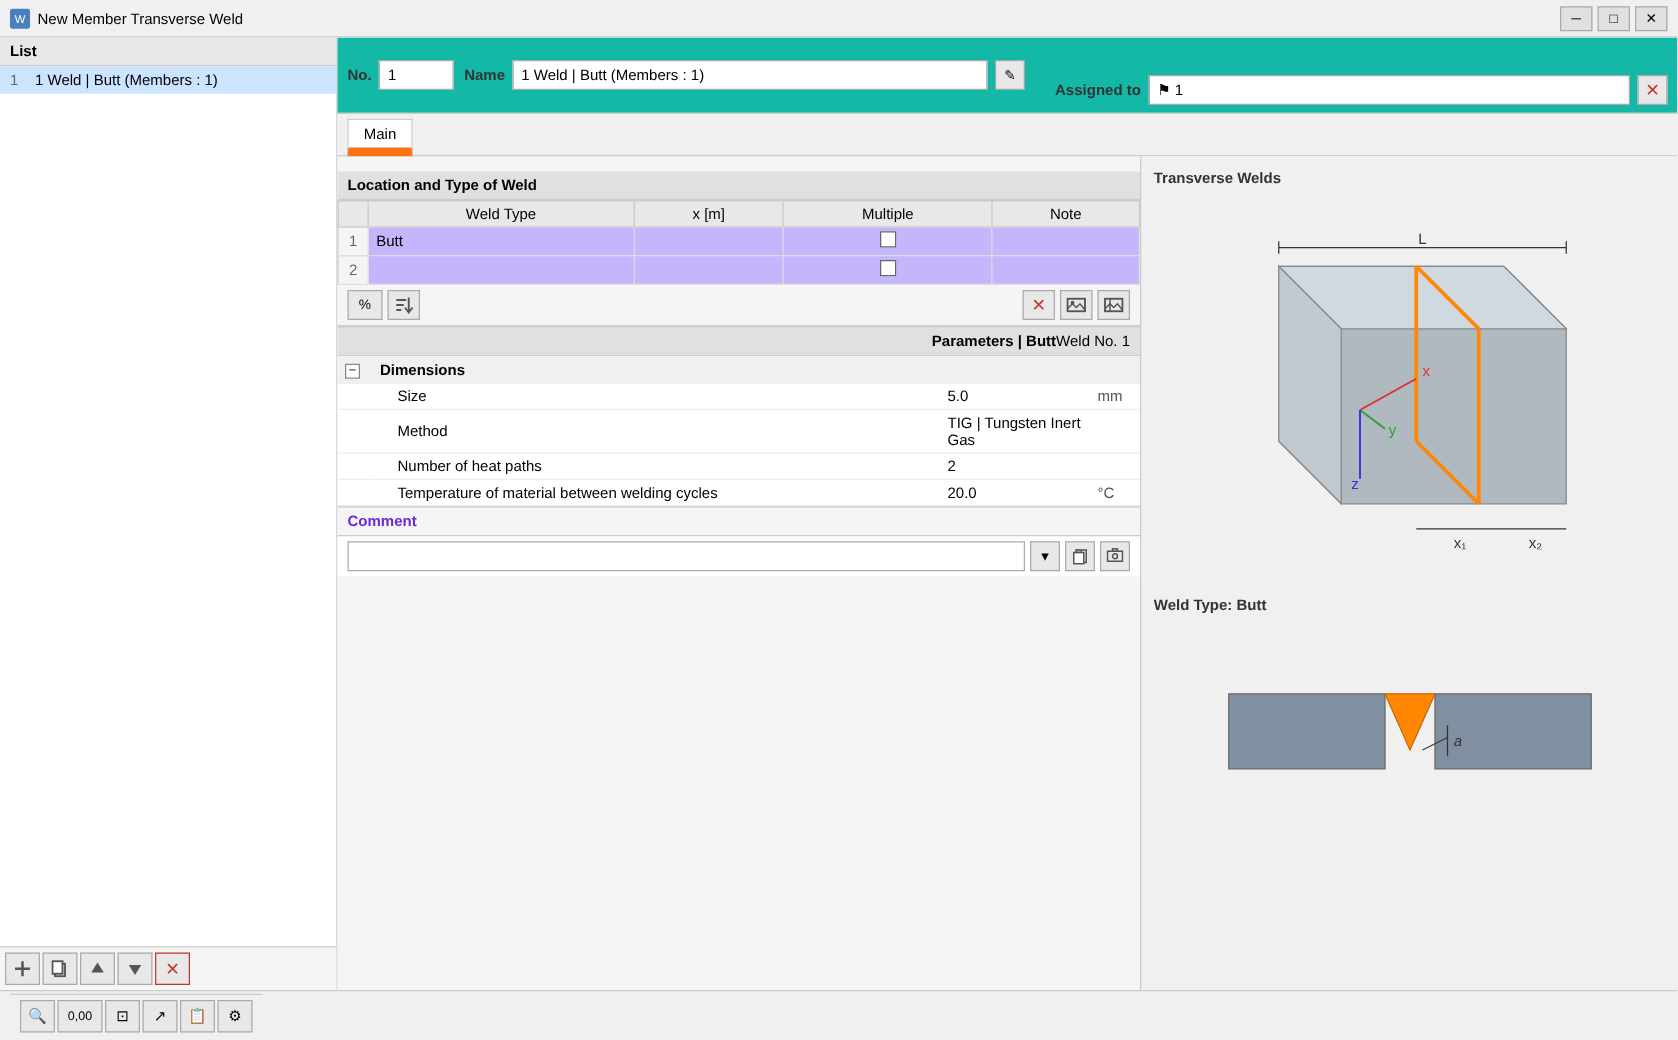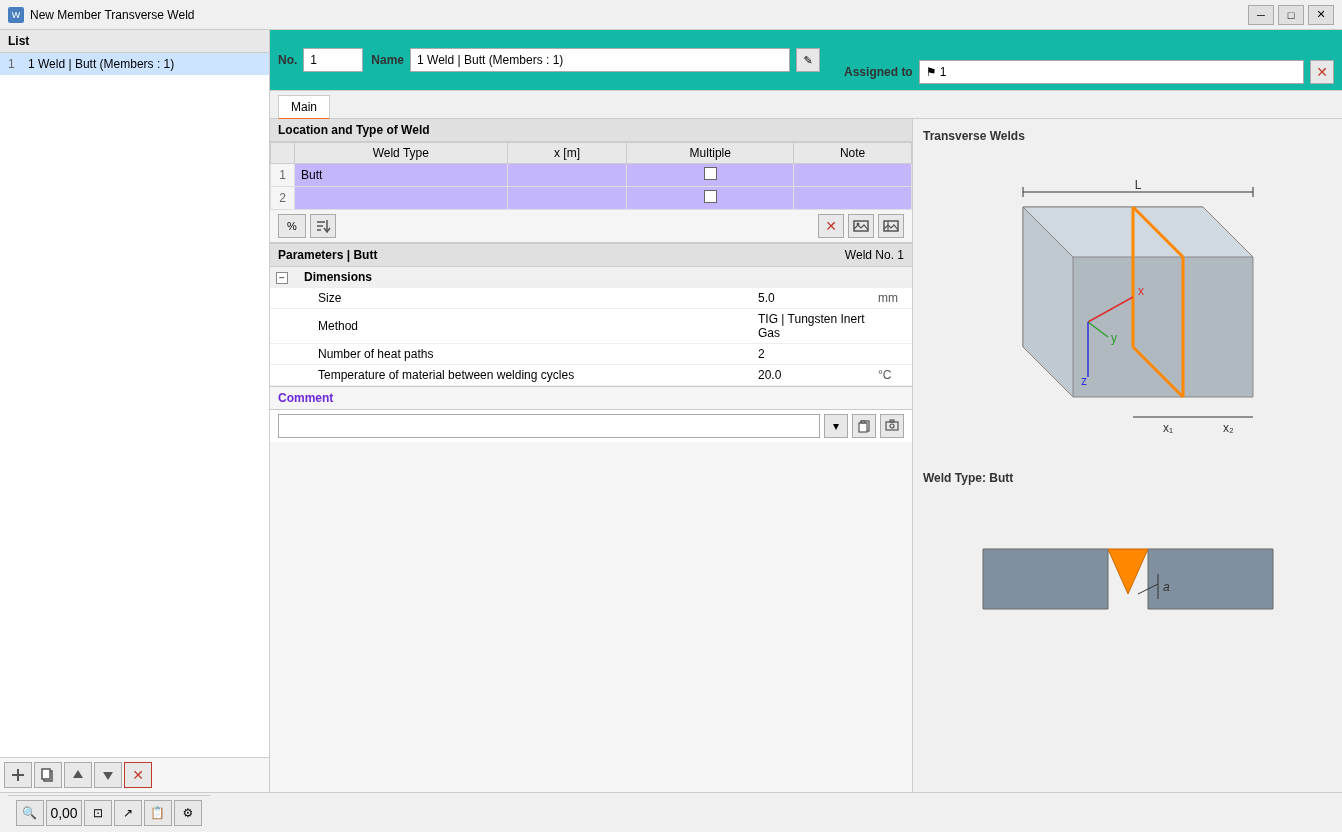--- a/index.html
+++ b/index.html
@@ -49,45 +49,45 @@
     .header-input-small { width: 60px; }
     .header-input-large { width: 380px; }
     .header-icon-btn { width: 24px; height: 24px; border: 1px solid #aaa; background: #e8e8e8; cursor: pointer; display: flex; align-items: center; justify-content: center; font-size: 11px; }
     .assigned-section { flex: 1; display: flex; align-items: center; gap: 6px; margin-left: 16px; margin-top: 24px; }
     .assigned-input { flex: 1; border: 1px solid #aaa; background: white; padding: 2px 6px; height: 24px; }
     .assigned-clear { width: 24px; height: 24px; border: 1px solid #aaa; background: #e8e8e8; cursor: pointer; display: flex; align-items: center; justify-content: center; color: #c0392b; font-size: 14px; }
 
     
     .tab-bar { display: flex; padding: 4px 8px 0; background: #f0f0f0; border-bottom: 1px solid #ccc; }
     .tab { padding: 4px 12px; border: 1px solid #ccc; background: #e8e8e8; cursor: pointer; border-bottom: none; margin-right: 2px; }
-    .tab.active { background: white; border-bottom: 1px solid #f97316; margin-bottom: -1px; }
+    .tab.active { background: white; border-bottom: 7px solid #f97316; margin-bottom: -1px; }
 
     
     .middle-section { display: flex; flex: 1; overflow: hidden; }
-    .form-panel { flex: 1; display: flex; flex-direction: column; padding: 0; overflow-y: auto; }
+    .form-panel { flex: 1; display: flex; flex-direction: column; padding: 0; overflow-y: auto; margin-top: 12px; }
     .diagram-panel { width: 430px; background: #f0f0f0; border-left: 1px solid #ccc; display: flex; flex-direction: column; align-items: center; padding: 10px; gap: 24px; }
     
     
     .section-title { background: #e0e0e0; padding: 4px 8px; font-weight: bold; border-bottom: 1px solid #ccc; }
     .weld-table { width: 100%; border-collapse: collapse; background: #c4b5fd; }
     .weld-table th { background: #e8e8e8; border: 1px solid #ccc; padding: 3px 6px; text-align: center; font-weight: normal; }
     .weld-table td { border: 1px solid #ddd; padding: 3px 6px; }
     .weld-table .row-num { background: #f5f5f5; text-align: center; width: 24px; color: #666; }
     .checkbox-cell { text-align: center; }
     .cb { width: 13px; height: 13px; border: 1px solid #666; background: white; display: inline-block; }
     
     .table-toolbar { display: flex; gap: 4px; padding: 4px 8px; background: #f5f5f5; border-bottom: 1px solid #ccc; align-items: center; justify-content: space-between; }
     .tt-left { display: flex; gap: 4px; }
     .tt-right { display: flex; gap: 4px; }
     .tt-btn { padding: 2px 8px; border: 1px solid #aaa; background: #e8e8e8; cursor: pointer; font-size: 11px; }
     .tt-icon-btn { width: 26px; height: 24px; border: 1px solid #aaa; background: #e8e8e8; cursor: pointer; display: flex; align-items: center; justify-content: center; }
     .tt-icon-btn.red-x { color: #c0392b; font-size: 14px; }
     
     
-    .params-header { display: flex; justify-content: space-between; align-items: center; padding: 4px 8px; background: #e0e0e0; border-top: 1px solid #ccc; border-bottom: 1px solid #ccc; }
+    .params-header { display: flex; justify-content: flex-end; align-items: center; padding: 4px 8px; background: #e0e0e0; border-top: 1px solid #ccc; border-bottom: 1px solid #ccc; }
     .params-title { font-weight: bold; }
     .weld-no { font-weight: normal; }
     
     .params-table { width: 100%; border-collapse: collapse; background: white; }
     .params-table td { border-bottom: 1px solid #eee; padding: 3px 6px; vertical-align: middle; }
     .params-table .expand-cell { width: 16px; color: #666; }
     .params-table .param-label { padding-left: 20px; }
     .params-table .param-value { text-align: left; width: 120px; }
     .params-table .param-unit { width: 40px; color: #555; }
     .category-row td { background: #f0f0f0; font-weight: bold; }
@@ -372,20 +372,20 @@
             </svg>
           </div>
         </div>
       </div>
     </div>
   </div>
 
   <div style="display:flex; align-items:center; justify-content:space-between; background:#f0f0f0; border-top:1px solid #ccc; height:40px; padding: 0 8px;">
     <div class="bottom-toolbar">
       <button class="bottom-btn">🔍</button>
-      <button class="bottom-btn" style="width:36px; font-size:14px;">0,00</button>
+      <button class="bottom-btn" style="width:36px; font-size:10px;">0,00</button>
       <button class="bottom-btn">⊡</button>
       <button class="bottom-btn">↗</button>
       <button class="bottom-btn">📋</button>
       <button class="bottom-btn">⚙</button>
     </div>
   </div>
 </div>
 
 </body></html>

